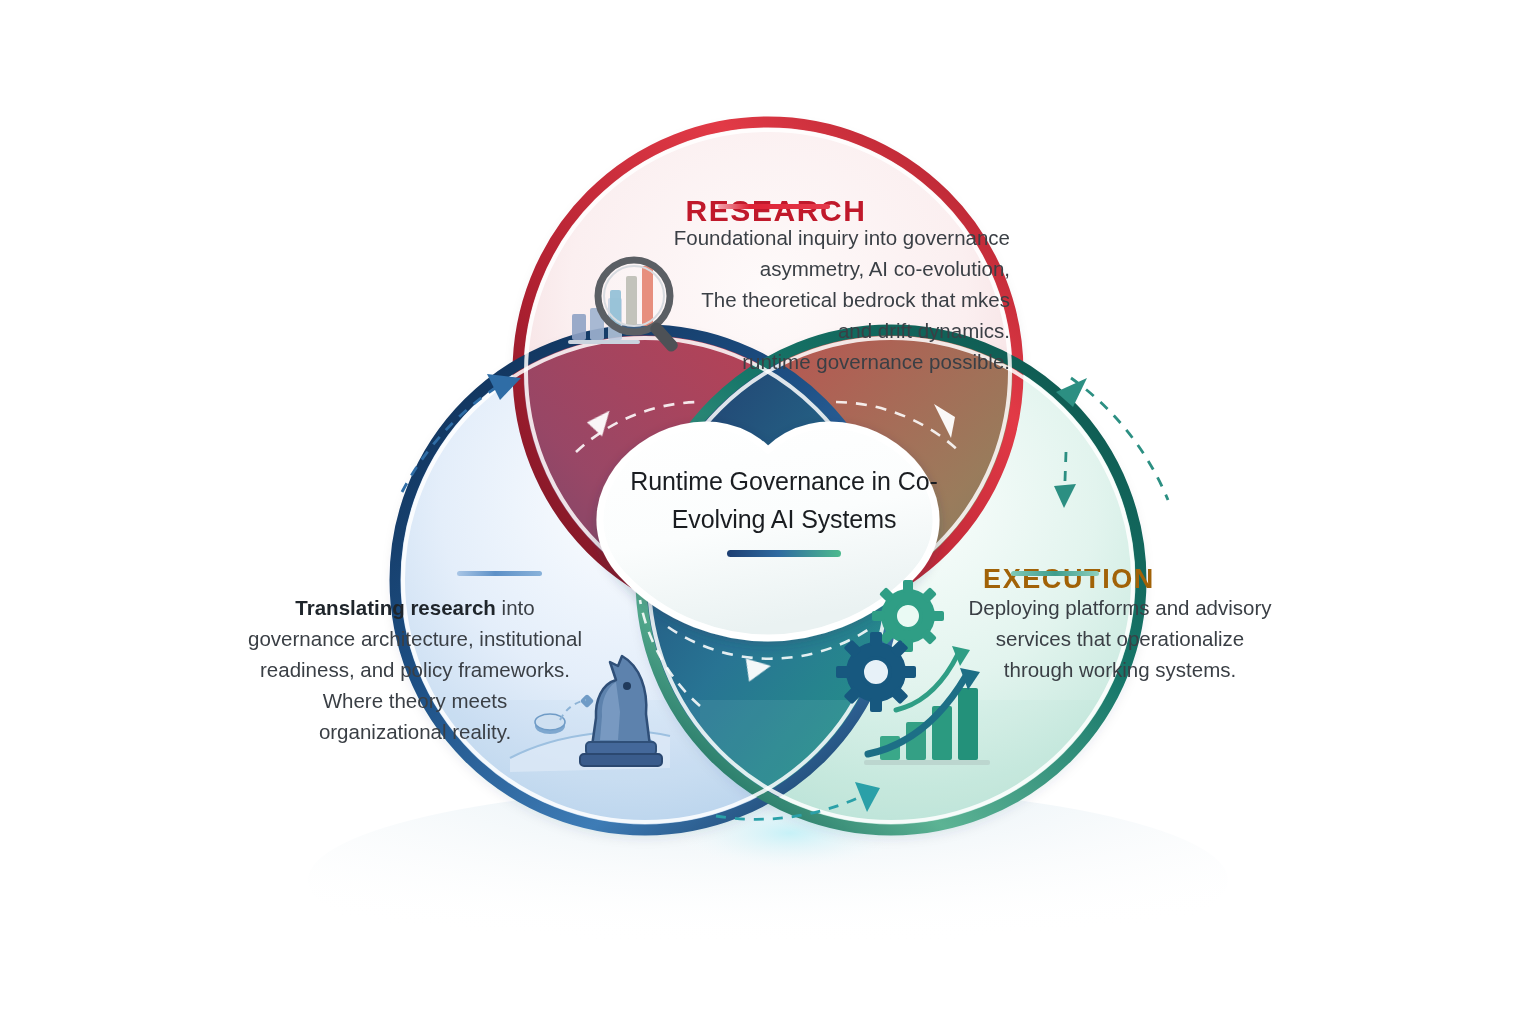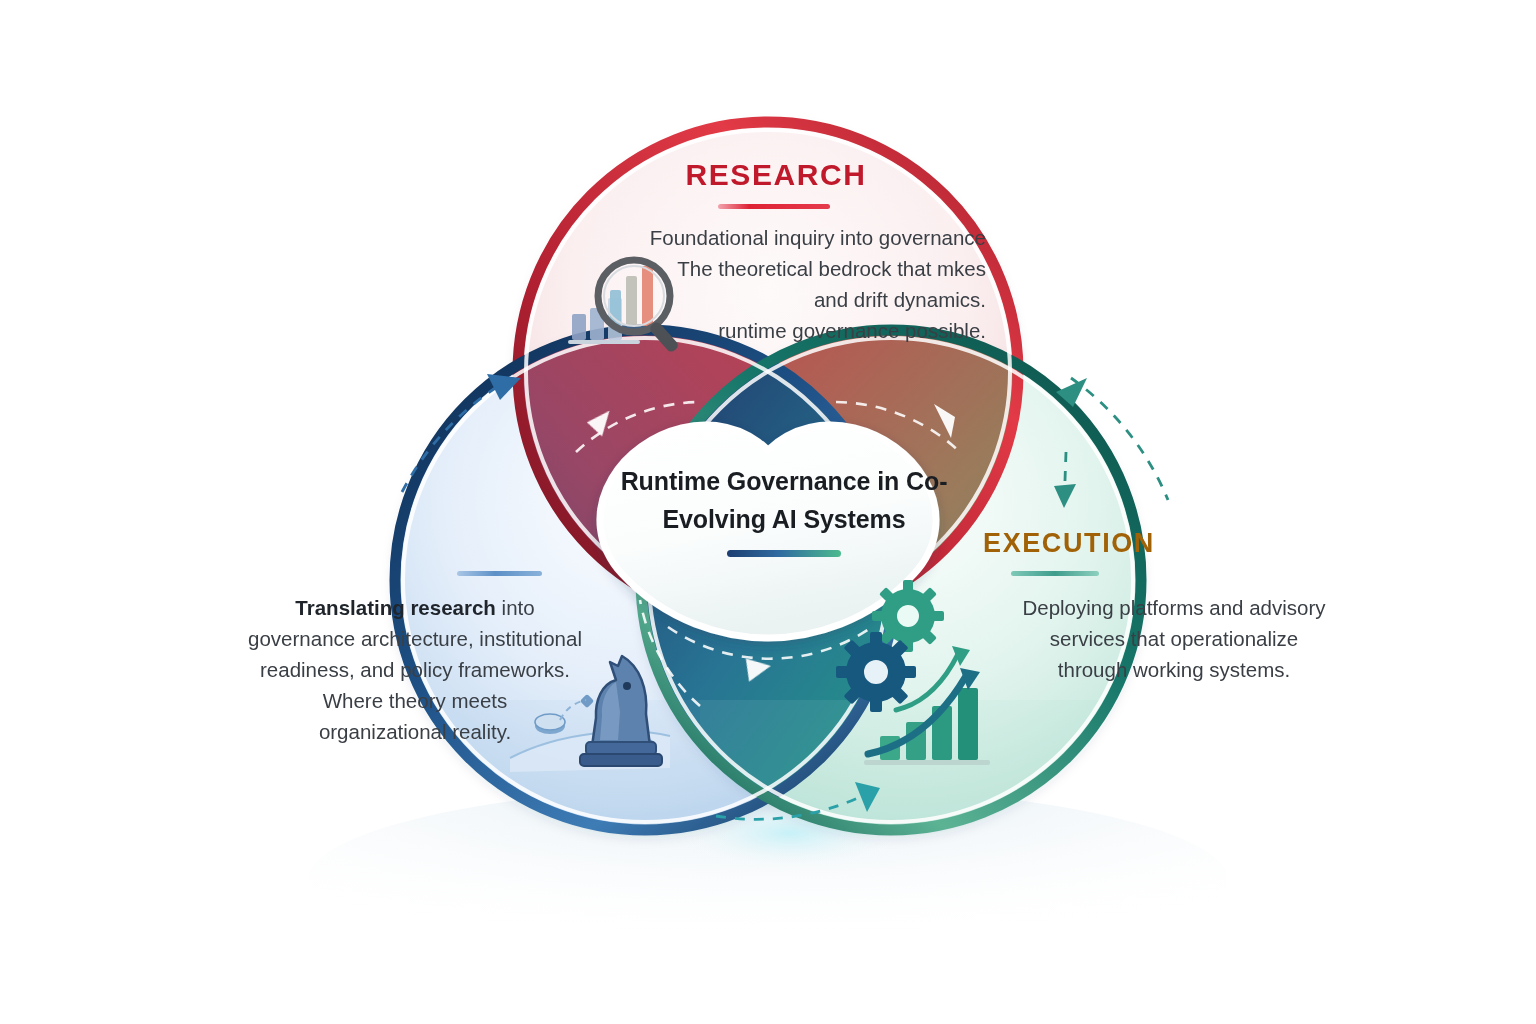--- a/index.html
+++ b/index.html
@@ -27,20 +27,21 @@
     height: 1024px;
   }
 
   
   .lobe-title {
     position: absolute;
     font-weight: bold;
     letter-spacing: 1.6px;
     white-space: nowrap;
     text-align: center;
+    margin-top: 36px;
   }
   .lobe-rule {
     position: absolute;
     height: 5px;
     border-radius: 3px;
   }
   .lobe-body {
     position: absolute;
     font-size: 20.5px;
     line-height: 31px;
@@ -51,21 +52,21 @@
   
   #research-title {
     left: 608px; top: 158px; width: 336px;
     font-size: 30px; color: #c0192b;
   }
   #research-rule {
     left: 718px; top: 204px; width: 112px;
     background: linear-gradient(90deg,#f2a3ad 0%, #de2235 28%, #e53b4c 100%);
   }
   #research-body {
-    left: 566px; top: 222px; width: 420px; text-align: right;
+    left: 590px; top: 222px; width: 420px; text-align: right;
   }
 
   
   #strategy-title {
     left: 368px; top: 528px; width: 264px;
     font-size: 27px; color: #1b3f6e;
   }
   #strategy-rule {
     left: 457px; top: 571px; width: 85px;
     background: linear-gradient(90deg,#a9c6e6 0%, #5c90c7 45%, #89b2da 100%);
@@ -77,32 +78,32 @@
   
   #execution-title {
     left: 924px; top: 528px; width: 290px;
     font-size: 27px; color: #a16207;
   }
   #execution-rule {
     left: 1011px; top: 571px; width: 88px;
     background: linear-gradient(90deg,#7fc9b8 0%, #3e9d8c 50%, #8ed0bf 100%);
   }
   #execution-body {
-    left: 984px; top: 592px; width: 380px; text-align: center;
+    left: 930px; top: 592px; width: 380px; text-align: center;
   }
 
   
   #center-block {
     position: absolute;
     left: 594px; top: 462px; width: 380px;
     text-align: center;
   }
   #center-title {
     font-size: 25px;
-    font-weight: bold;
+    font-weight: normal;
     color: #1a1d21;
     line-height: 38px;
     letter-spacing: -0.1px;
   }
   #center-rule {
     margin: 12px auto 0 auto;
     width: 114px; height: 7px; border-radius: 4px;
     background: linear-gradient(90deg,#1d3f72 0%, #2f6aa0 45%, #4cba8e 100%);
   }
 </style>
@@ -356,20 +357,21 @@
       <polygon points="104,58 124,62 112,80" fill="#1d6f86"></polygon>
       <path d="M 40 100 C 66 94, 86 76, 102 44" fill="none" stroke="#2f9e85" stroke-width="5" stroke-linecap="round"></path>
       <polygon points="96,36 114,40 104,56" fill="#2f9e85"></polygon>
     </g>
   </svg>
 
   <div class="lobe-title" id="research-title">RESEARCH</div>
   <div class="lobe-rule" id="research-rule"></div>
   <div class="lobe-body" id="research-body">
     <div>Foundational inquiry into governance</div>
+    <div>asymmetry, AI co-evolution,</div>
     <div>The theoretical bedrock that mkes</div>
     <div>and drift dynamics.</div>
     <div>runtime governance possible.</div>
   </div>
 
   <div class="lobe-rule" id="strategy-rule"></div>
   <div class="lobe-body" id="strategy-body">
     <div>
       <b>Translating research</b><span> into</span>
     </div>

